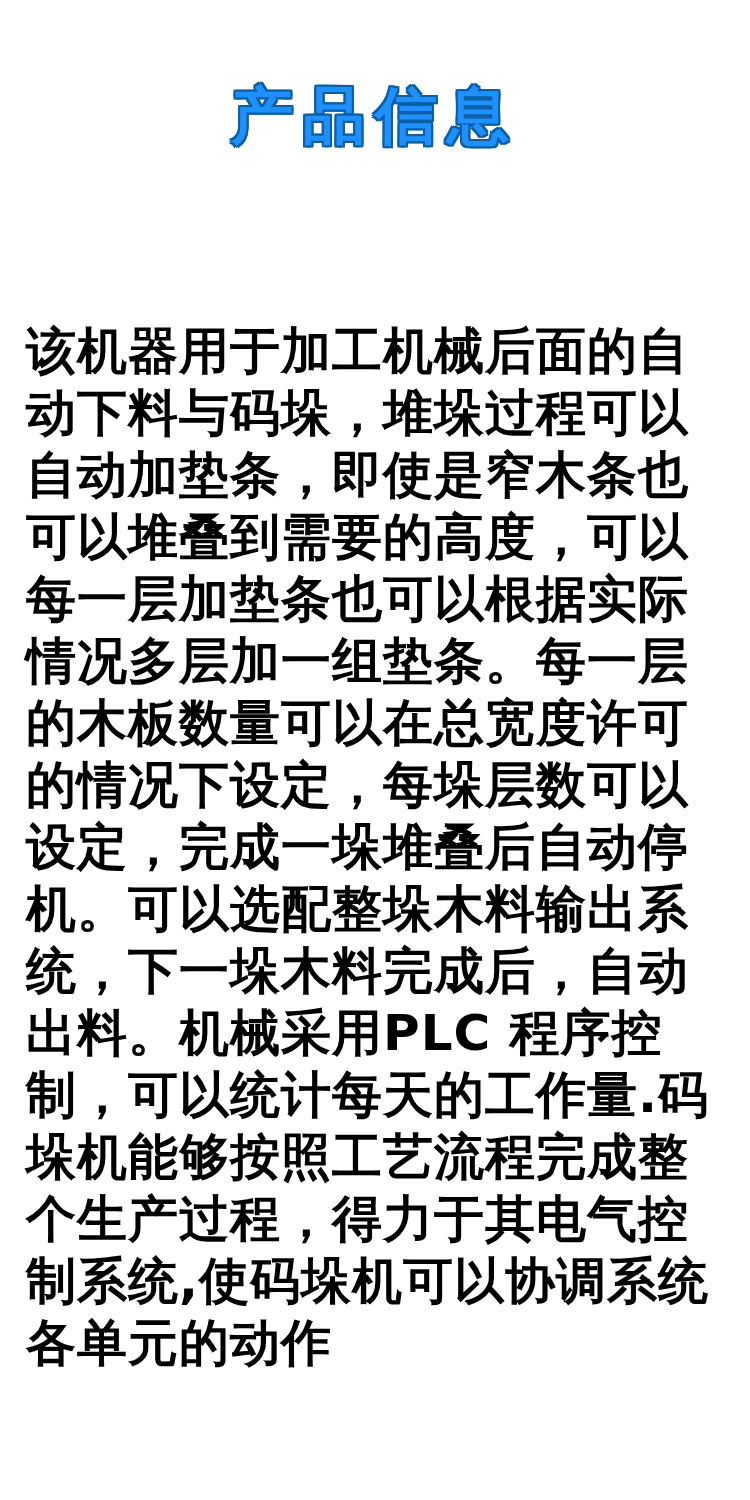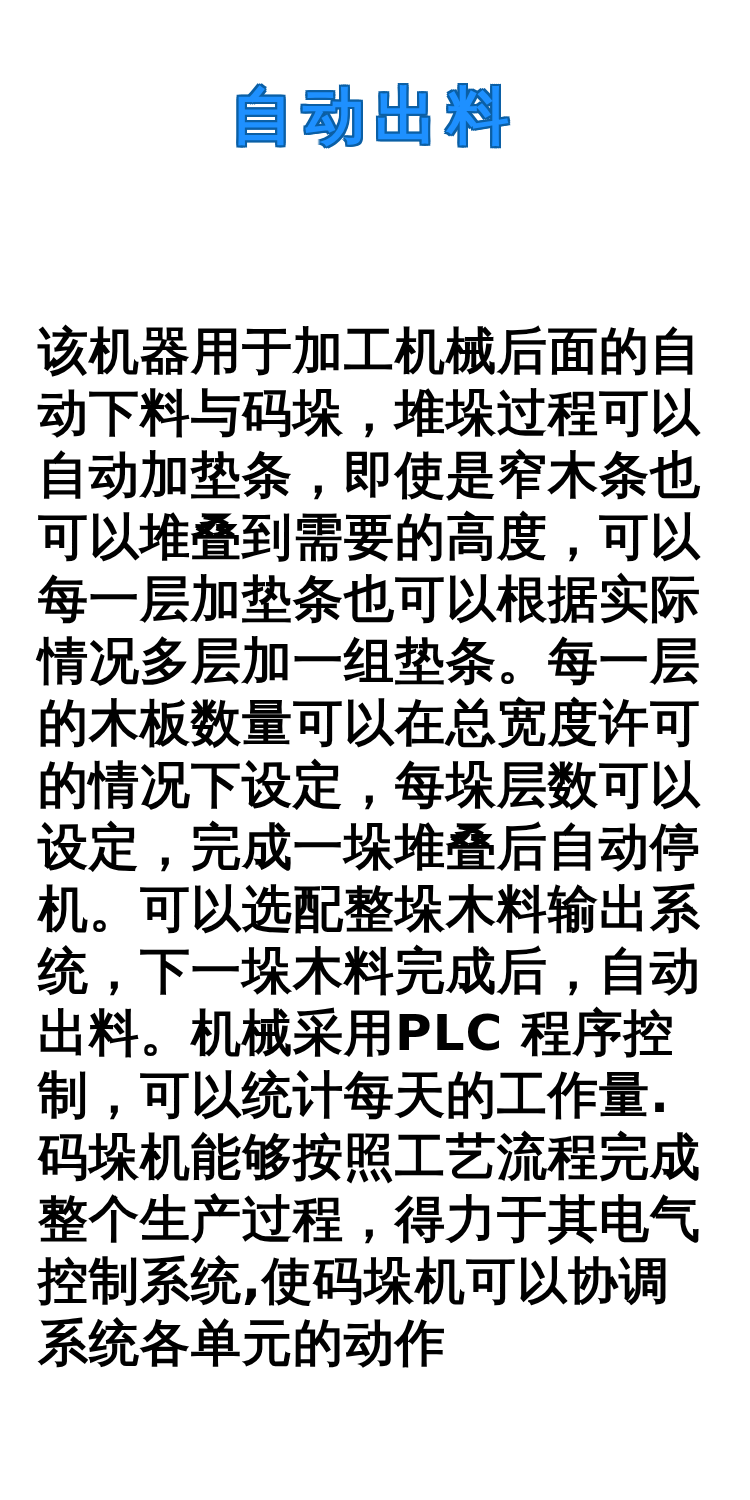--- a/index.html
+++ b/index.html
@@ -33,31 +33,31 @@
       -2px 0 0 #0b5fa5,
        0 2px 0 #0b5fa5,
        0 -2px 0 #0b5fa5,
        2px 2px 0 #0b5fa5,
       -2px 2px 0 #0b5fa5,
        2px -2px 0 #0b5fa5,
       -2px -2px 0 #0b5fa5;
     -webkit-font-smoothing: antialiased;
   }
   .body-text {
-    margin: 16px;
+    margin: 4px;
     padding: 128px 22px 0 22px;
     color: #000000;
     font-size: 50px;
     font-weight: bold;
     line-height: 62px;
     letter-spacing: 1px;
     text-align: left;
     word-break: break-all;
     font-family: "DejaVu Sans", "Liberation Sans", sans-serif;
   }
 </style>
 </head>
 <body>
 
 <div class="page">
-  <h1 class="title">自动出料</h1>
+  <h1 class="title">产品信息</h1>
   <p class="body-text">该机器用于加工机械后面的自动下料与码垛，堆垛过程可以自动加垫条，即使是窄木条也可以堆叠到需要的高度，可以每一层加垫条也可以根据实际情况多层加一组垫条。每一层的木板数量可以在总宽度许可的情况下设定，每垛层数可以设定，完成一垛堆叠后自动停机。可以选配整垛木料输出系统，下一垛木料完成后，自动出料。机械采用PLC 程序控制，可以统计每天的工作量.码垛机能够按照工艺流程完成整个生产过程，得力于其电气控制系统,使码垛机可以协调系统各单元的动作</p>
 </div>
 
 </body></html>

